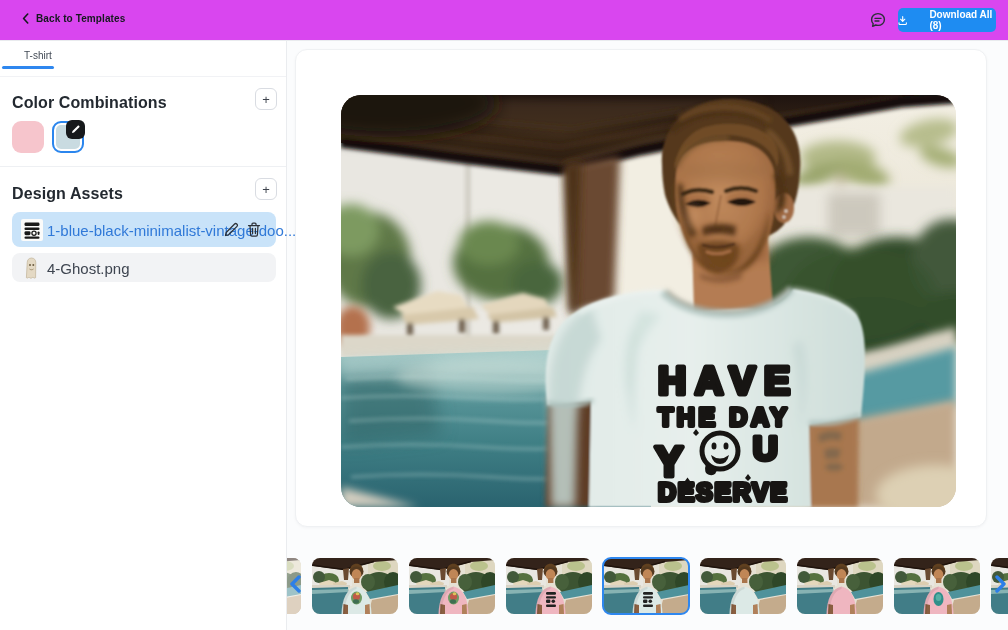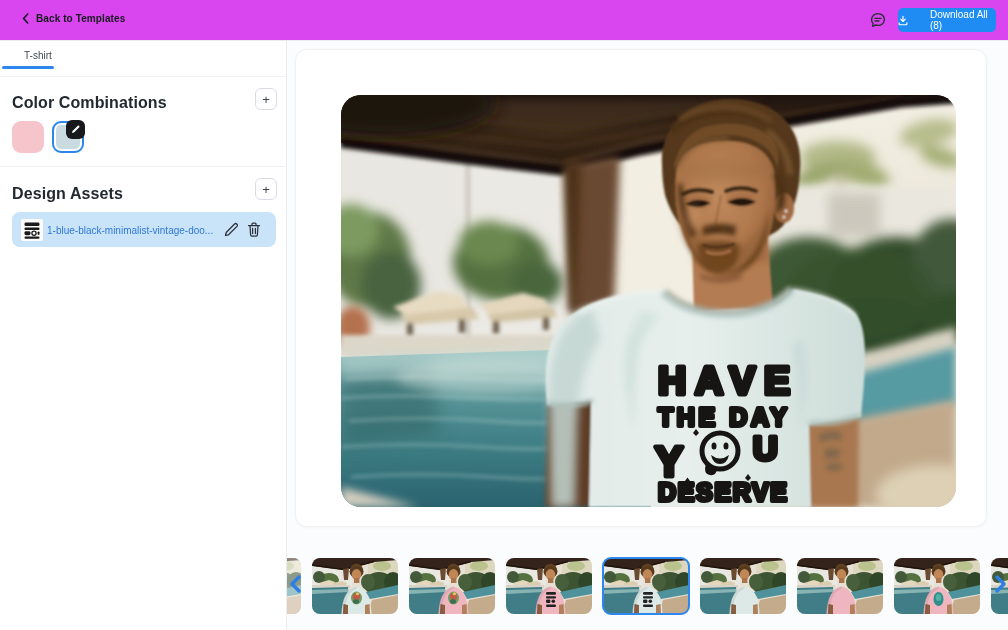--- a/index.html
+++ b/index.html
@@ -1,34 +1,34 @@
 <!DOCTYPE html>
 <html><head>
 <meta charset="utf-8">
 <style>
 *{margin:0;padding:0;box-sizing:border-box}
 html,body{width:1008px;height:630px;overflow:hidden;font-family:"Liberation Sans",sans-serif;background:#fbfcfd}
 
 #topbar{position:absolute;left:0;top:0;width:1008px;height:41px;background:#d946ef;border-bottom:1px solid #e9ebee;z-index:30}
 #back{position:absolute;left:22px;top:13px;display:flex;align-items:center;gap:7px;font-size:10px;font-weight:700;color:#15191e;letter-spacing:.1px}
 #chat{position:absolute;left:870px;top:12px}
-#dlbtn{position:absolute;left:898px;top:8px;width:98px;height:24px;background:#1e8cf2;border-radius:5px;display:flex;align-items:center;justify-content:flex-end;gap:22px;color:#fff;font-size:10px;font-weight:400}
+#dlbtn{position:absolute;left:898px;top:8px;width:98px;height:24px;background:#1e8cf2;border-radius:5px;display:flex;align-items:center;justify-content:flex-end;gap:22px;color:#fff;font-size:10px;font-weight:700}
 
 #side{position:absolute;left:0;top:41px;width:287px;height:589px;background:#fff;border-right:1px solid #eaecef;z-index:20}
 #tabrow{position:absolute;left:0;top:0;width:286px;height:36px;border-bottom:1px solid #f1f2f5}
 #tabrow .t{position:absolute;left:24px;top:9px;font-size:10px;font-weight:500;color:#424a55}
 #tabrow .u{position:absolute;left:2px;top:25px;width:52px;height:3px;border-radius:2px;background:#2e87ef}
 .sechead{position:absolute;font-size:16px;font-weight:700;color:#232930;letter-spacing:.1px}
 .plusbtn{position:absolute;width:22px;height:22px;border:1px solid #d9dce2;border-radius:6px;background:#fff;color:#3d434c;font-size:13px;font-weight:400;display:flex;align-items:center;justify-content:center;line-height:1}
 #sw1{position:absolute;left:12px;top:80px;width:32px;height:32px;border-radius:9px;background:#f6c5cc}
 #sw2{position:absolute;left:52px;top:80px;width:32px;height:32px;border-radius:9px;background:#c9dbe1;border:2px solid #2b86ee;box-shadow:inset 0 0 0 2px #fff}
 #pbadge{position:absolute;left:66px;top:79px;width:19px;height:19px;background:#17191c;border-radius:6px;display:flex;align-items:center;justify-content:center}
 #divider{position:absolute;left:0;top:125px;width:286px;height:1px;background:#eef0f3}
 .item{position:absolute;left:12px;width:264px;border-radius:8px;background:#f2f3f5}
-.item .ttl{position:absolute;left:35px;top:50%;transform:translateY(-50%);font-size:10px;color:#3e4550;white-space:nowrap}
+.item .ttl{position:absolute;left:35px;top:50%;transform:translateY(-50%);font-size:15px;color:#3e4550;white-space:nowrap}
 #it1{top:171px;height:35px;background:#c9e3f9}
 #it1 .ttl{color:#3079d8}
 #it2{top:212px;height:29px}
 #it3{top:249px;height:31px}
 #it4{top:288px;height:31px}
 .thmb{position:absolute;left:9px;top:50%;transform:translateY(-50%)}
 
 #card{position:absolute;left:295px;top:49px;width:692px;height:478px;background:#fff;border:1px solid #eff1f3;border-radius:12px;box-shadow:0 1px 3px rgba(20,30,40,.04);z-index:1}
 #photo{position:absolute;left:341px;top:95px;width:615px;height:412px;border-radius:20px;overflow:hidden;z-index:2}
 
@@ -93,20 +93,29 @@
       </svg>
     <span class="ttl">1-blue-black-minimalist-vintage-doo...</span>
     <svg style="position:absolute;left:212px;top:10px" width="15" height="15" viewBox="0 0 15 15">
         <path d="M1.5 13.5l.7-3L10.6 2c.6-.6 1.5-.6 2.1 0l.3.3c.6.6.6 1.5 0 2.1L4.5 12.8l-3 .7z" fill="none" stroke="#2c3138" stroke-width="1.25" stroke-linejoin="round"></path>
       </svg>
     <svg style="position:absolute;left:235px;top:10px" width="14" height="15" viewBox="0 0 14 15">
         <path d="M1.5 3.5h11M5 3.3V2c0-.5.4-1 1-1h2c.6 0 1 .5 1 1v1.3M3 3.7l.6 9c0 .7.6 1.3 1.3 1.3h4.2c.7 0 1.3-.6 1.3-1.3l.6-9M5.6 6.4v5.2M8.4 6.4v5.2" fill="none" stroke="#2c3138" stroke-width="1.25" stroke-linecap="round"></path>
       </svg>
   </div>
 
+  <div class="item" id="it2">
+    <svg class="thmb" style="left:13px" width="13" height="22" viewBox="0 0 13 22">
+        <path d="M6.5 1C3.6 1 2.2 3.2 2.2 5.6L1.4 20.5c0 .6 1 .8 1.7.3.6-.5 1.2-.5 1.8 0 .5.5 1.5.5 2 0 .6-.5 1.3-.5 1.9 0 .7.5 1.8.3 1.8-.3L10.8 5.6C10.8 3.2 9.4 1 6.5 1z" fill="#e4d9c4" stroke="#b9a98c" stroke-width=".6"></path>
+        <circle cx="5" cy="8" r="1" fill="#6d5d42"></circle>
+        <circle cx="8.3" cy="8" r="1" fill="#6d5d42"></circle>
+        <path d="M4.5 12c1.3 1 2.8 1 4 0" stroke="#8f7c5a" stroke-width=".8" fill="none"></path>
+      </svg>
+    <span class="ttl">4-Ghost.png</span>
+  </div>
 
 
 </div>
 
 <div id="card"></div>
 <div id="photo">
 <svg width="615" height="412" viewBox="0 0 615 412">
 <defs>
 <filter id="b1" x="-40%" y="-40%" width="180%" height="180%">
           <feGaussianBlur stdDeviation="0.8"></feGaussianBlur>

